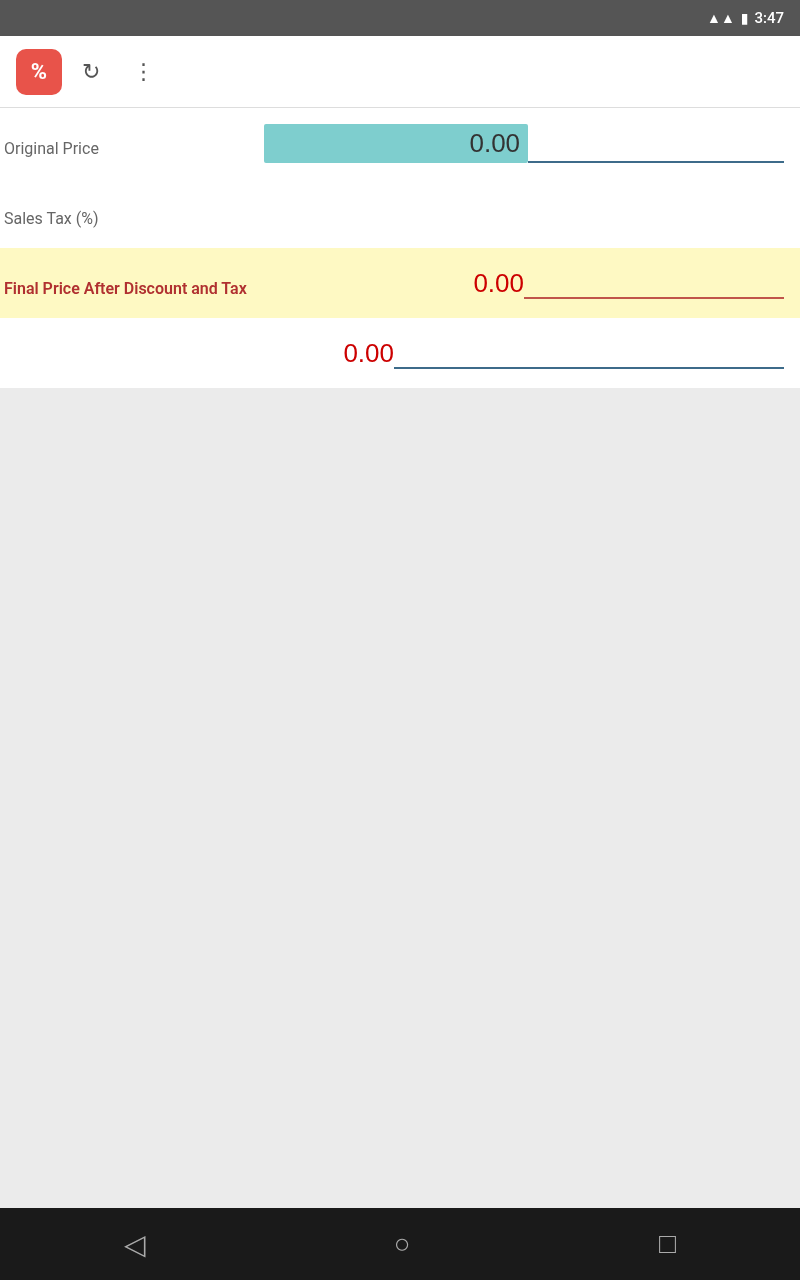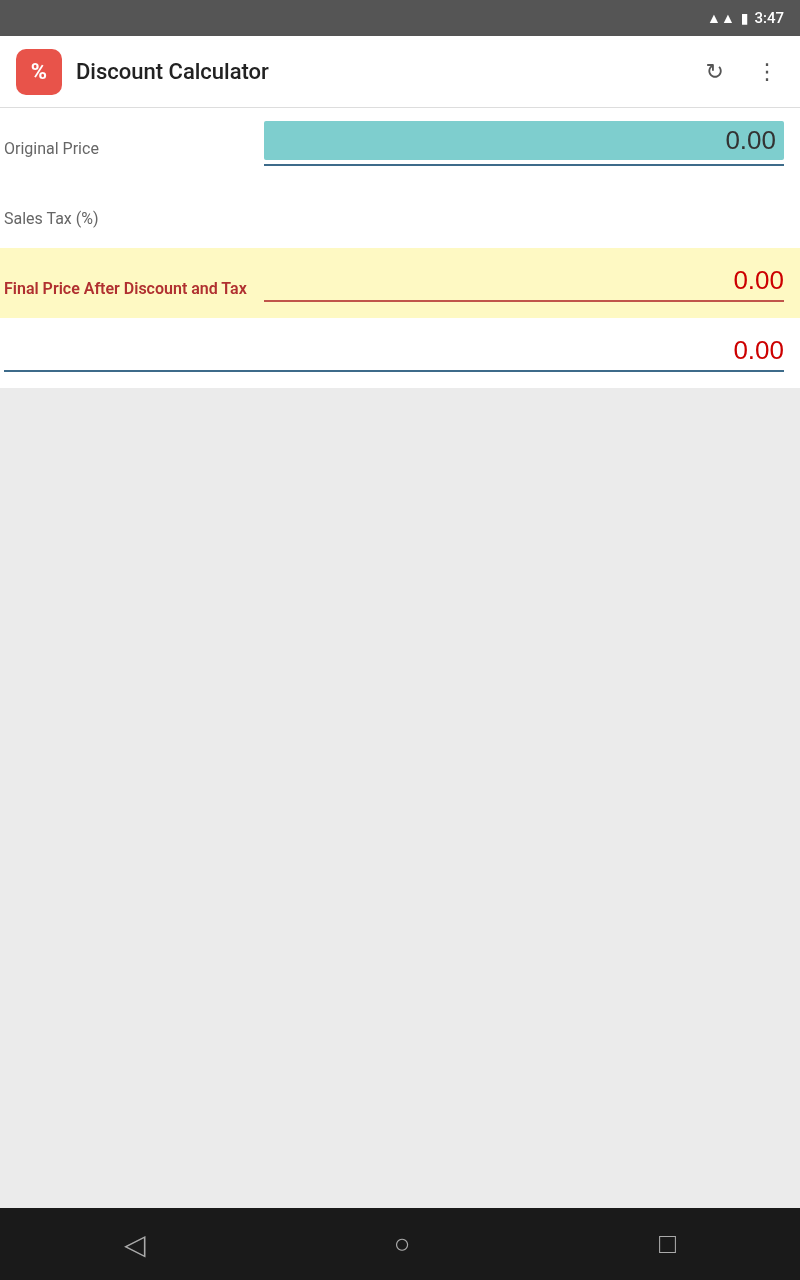--- a/index.html
+++ b/index.html
@@ -113,21 +113,21 @@
       flex: 0 0 auto;
       min-width: 260px;
     }
     .row-label.highlighted-label {
       color: #b03030;
       font-weight: 600;
     }
     .row-input-container {
       flex: 1;
       display: flex;
-      flex-direction: column;
+      flex-direction: row;
       align-items: flex-end;
       padding-bottom: 10px;
     }
     .row-value {
       font-size: 26px;
       color: #444;
       text-align: right;
       width: 100%;
       border: none;
       background: transparent;
@@ -177,21 +177,20 @@
     <span class="signal-icon">▲▲</span>
     <span class="battery-icon">▮</span>
     <span class="status-time">3:47</span>
   </div>
 </div>
 
 <div class="toolbar">
   <div class="app-icon">
     <span class="percent">%</span>
   </div>
-  <span class="app-title">Discount Calculator</span>
   <div class="toolbar-actions">
     <button class="toolbar-btn">
       <span>↻</span>
     </button>
     <button class="toolbar-btn">
       <span>⋮</span>
     </button>
   </div>
 </div>
 

